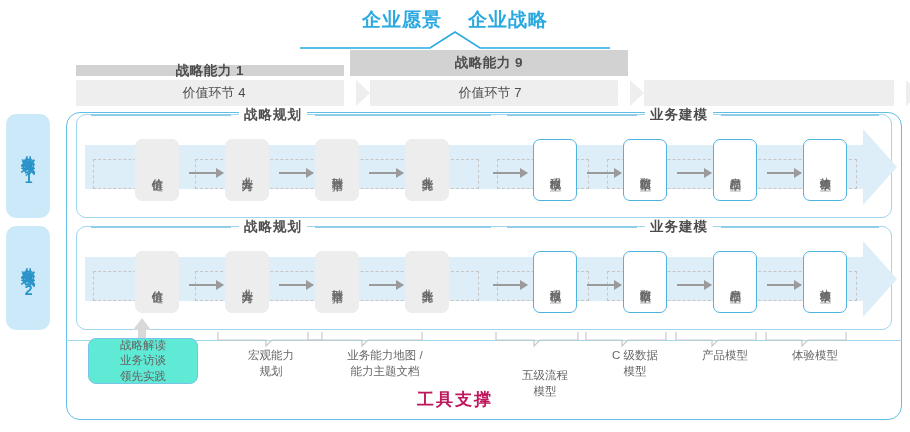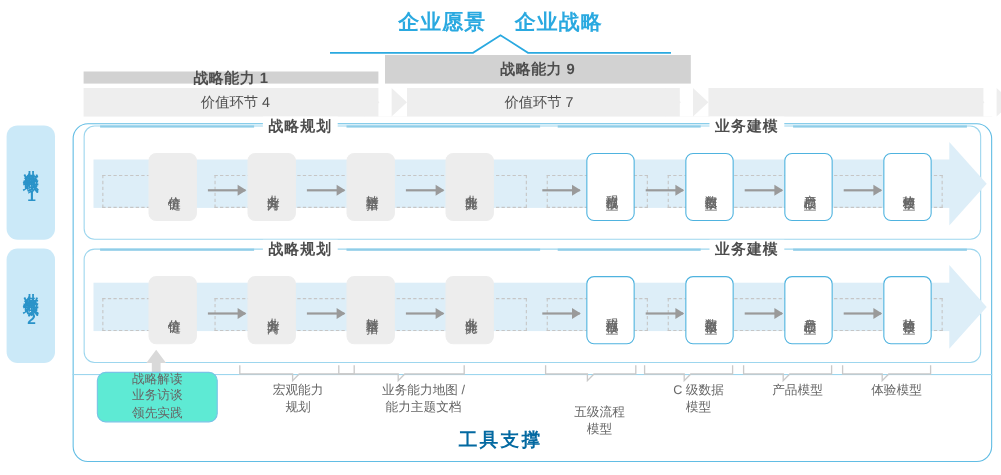--- a/index.html
+++ b/index.html
@@ -149,21 +149,21 @@
   }
   .up-arrow{
     position:absolute;left:133px;top:318px;width:0;height:0;
     border-left:9px solid transparent;border-right:9px solid transparent;
     border-bottom:12px solid #d9d9d9;
   }
   .up-arrow-stem{position:absolute;left:138px;top:328px;width:8px;height:12px;background:#d9d9d9;}
 
   .tool-title{
     position:absolute;left:0;top:388px;width:910px;text-align:center;
-    font-size:17px;font-weight:bold;color:#0369a1;letter-spacing:2px;
+    font-size:17px;font-weight:bold;color:#be185d;letter-spacing:2px;
   }
 
   .divider-line{
     position:absolute;left:66px;top:340px;width:836px;height:1.2px;background:#9dd6ee;
   }
 </style>
 </head>
 <body>
 
 <div class="root">

